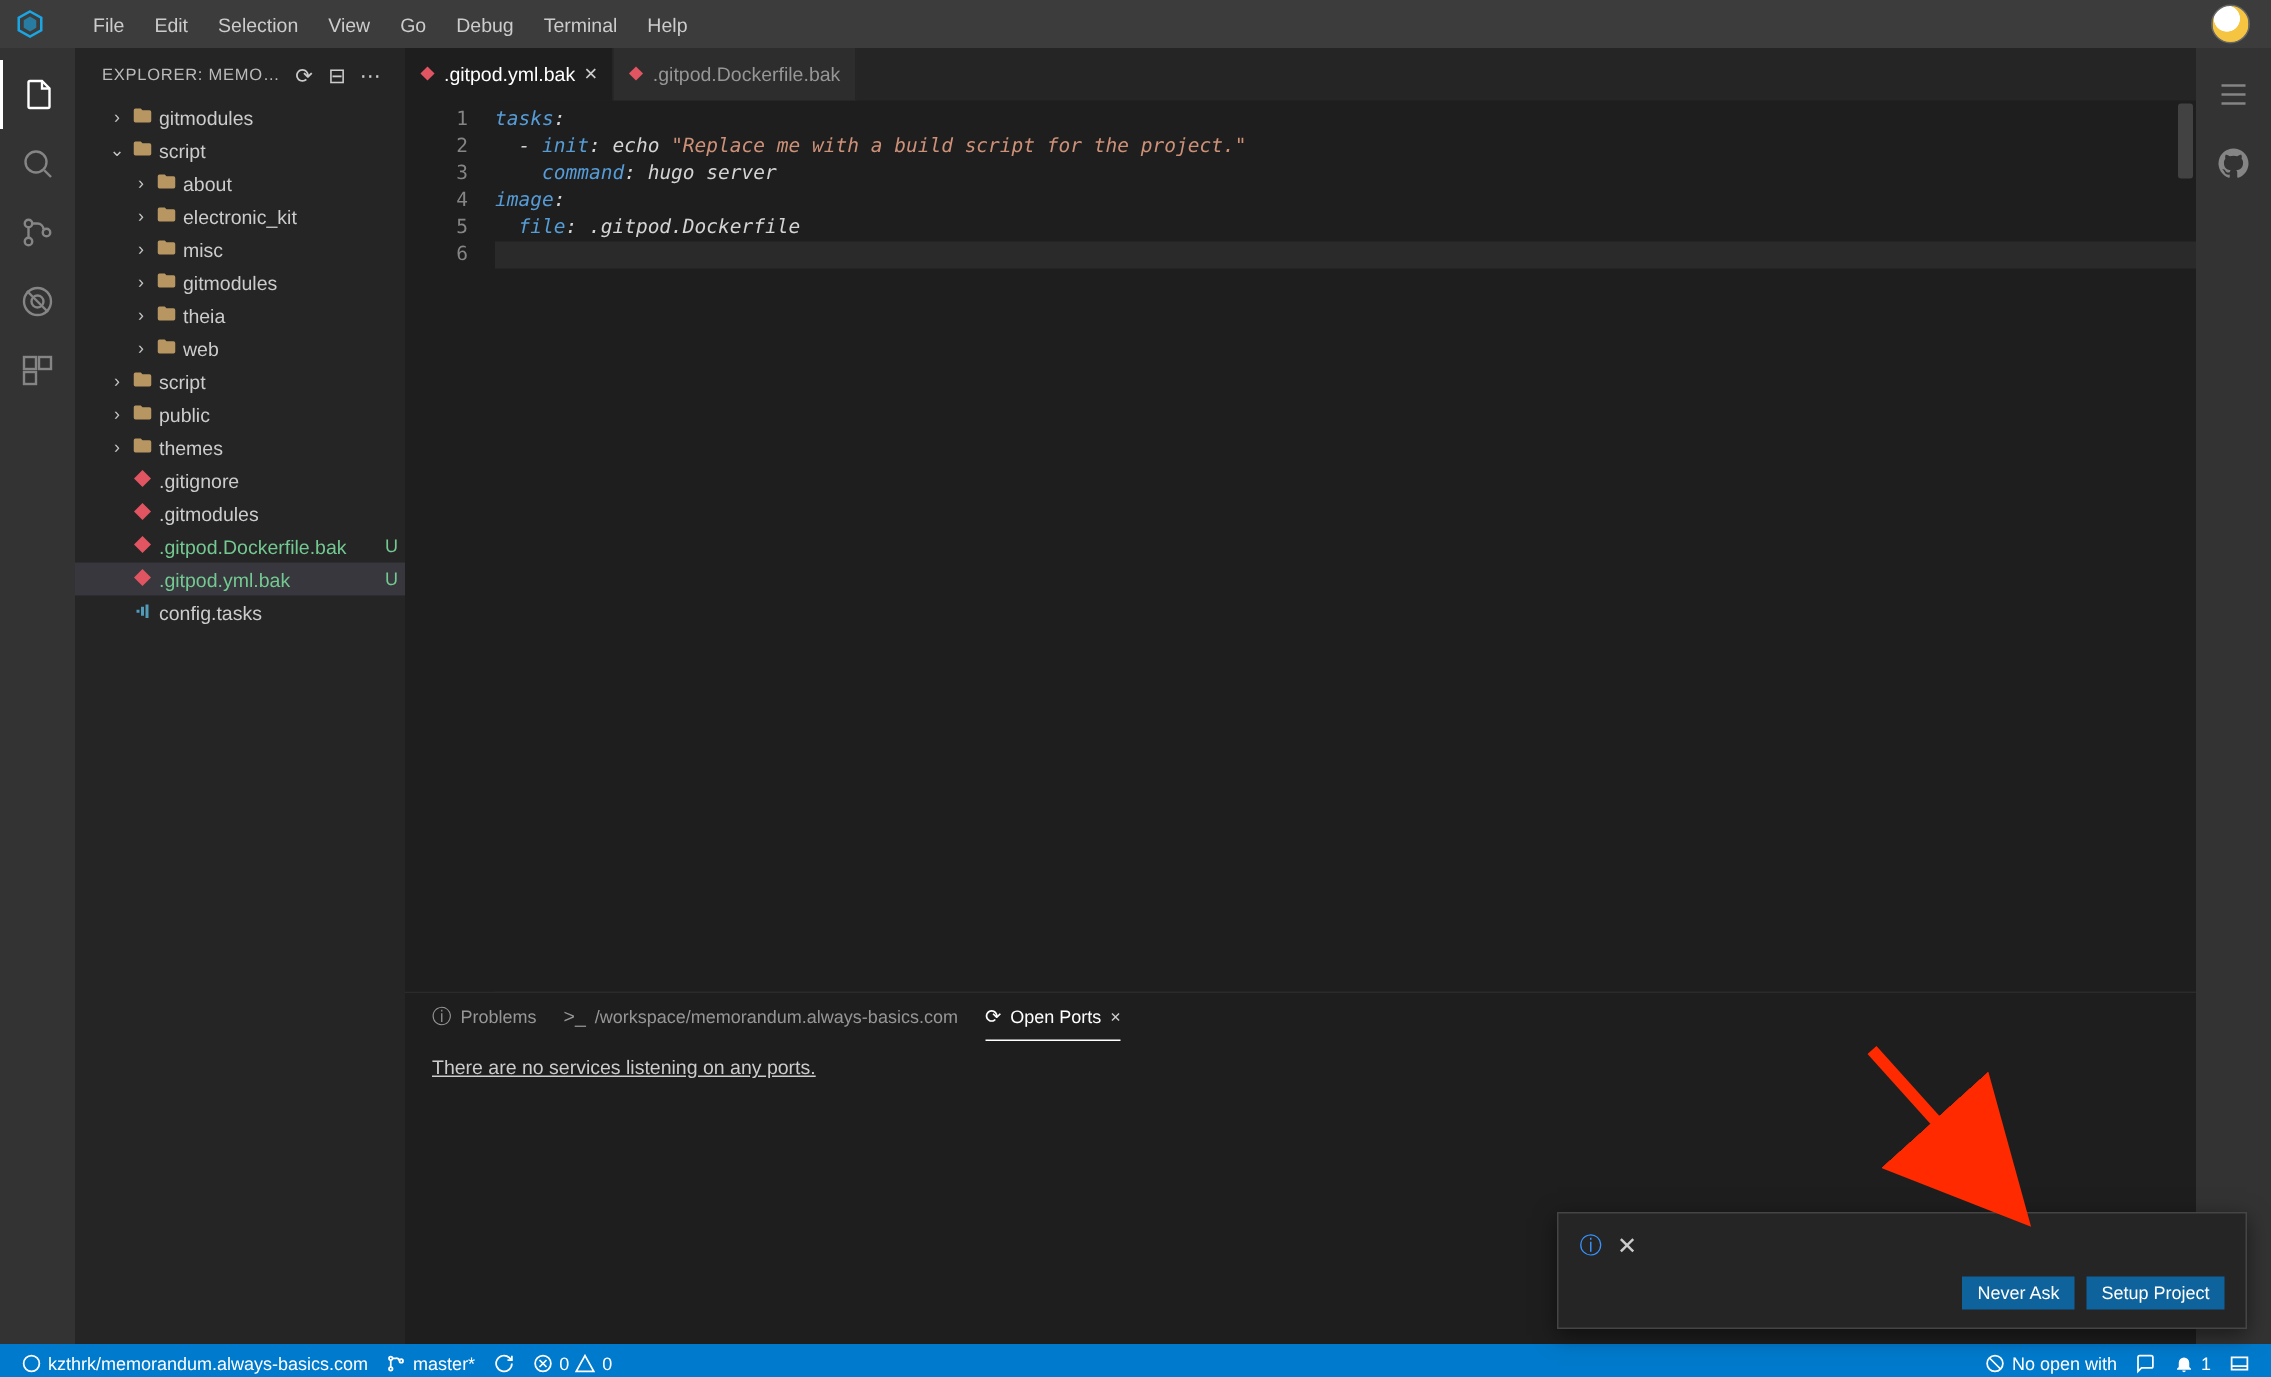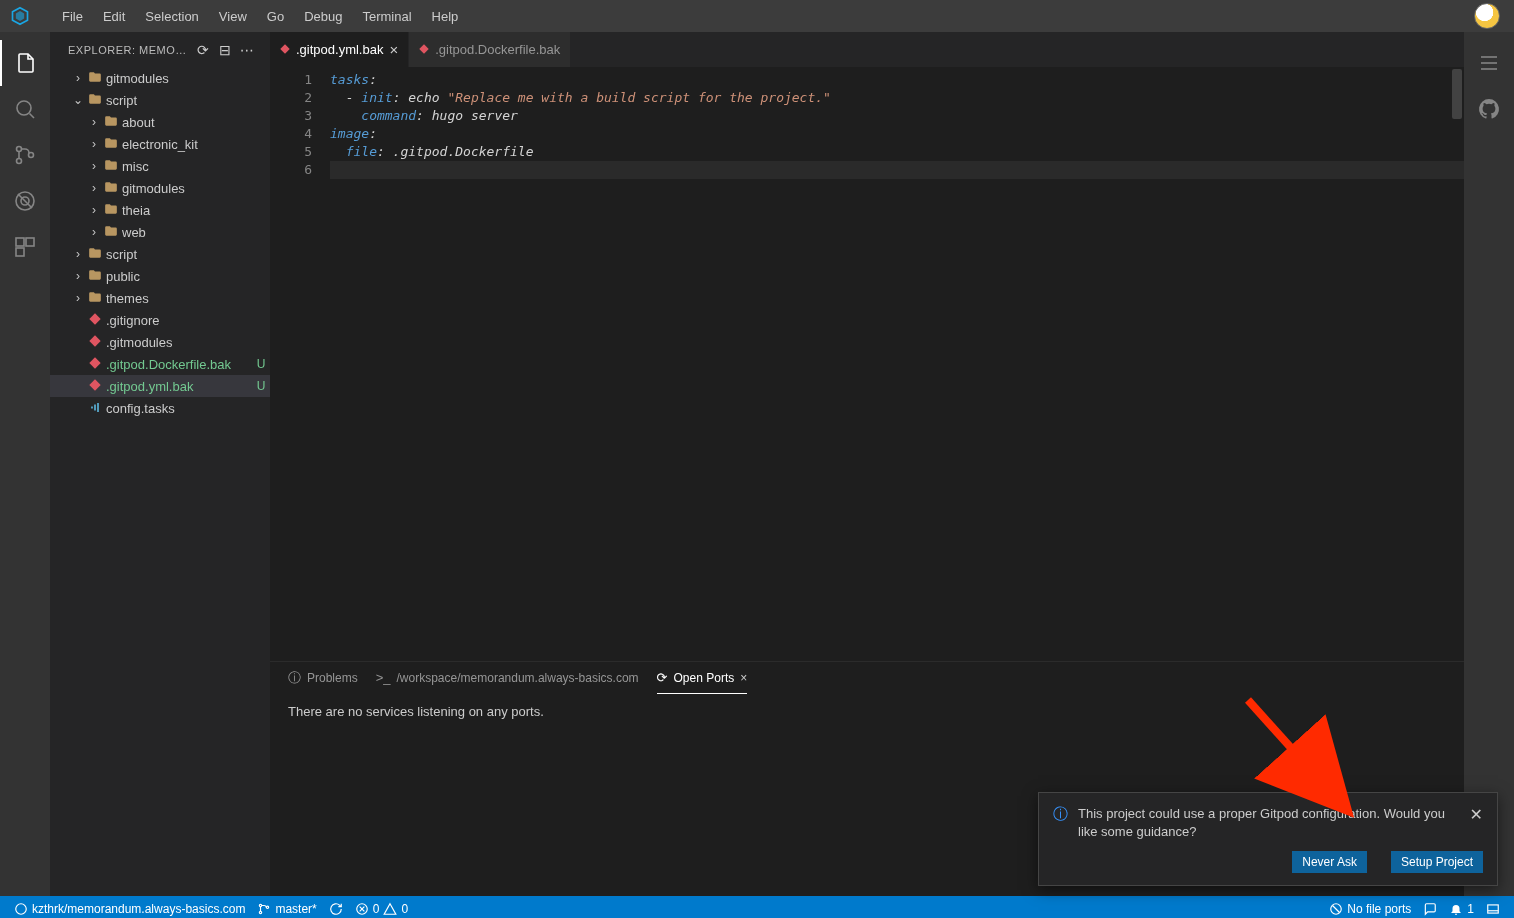--- a/index.html
+++ b/index.html
@@ -169,38 +169,38 @@
   display:flex; flex-direction:column;
 }
 .panel-tabs {
   height:32px; display:flex; align-items:center; gap:18px; padding:0 18px;
   color:#969696; font-size:12px;
 }
 .panel-tab { display:flex; align-items:center; gap:6px; cursor:pointer; height:32px; border-bottom:1px solid transparent;}
 .panel-tab.active { color:#fff; border-bottom:1px solid #fff; }
 .panel-tab .picon { font-size:13px; }
 .panel-tab .pclose { color:#ccc; }
-.panel-body { flex:1; padding:10px 18px; color:#cccccc; font-size:13px;}
+.panel-body { flex:1; padding:10px 18px; color:#cccccc; font-size:13px;text-decoration:underline;}
 
 
 .notification {
   position:absolute;
   right:16px; bottom:32px;
   width:460px;
   background:#252526;
   border:1px solid #454545;
   box-shadow:0 4px 14px rgba(0,0,0,0.5);
   padding:12px 14px;
   display:flex; flex-direction:column; gap:10px;
 }
 .notification .nrow { display:flex; gap:10px; }
 .notification .ninfo { color:#3794ff; font-size:15px;}
 .notification .ntext { flex:1; color:#ccc; font-size:13px; line-height:1.4;}
 .notification .nclose { color:#ccc; cursor:pointer; font-size:16px;}
-.notification .nactions { display:flex; justify-content:flex-end; gap:24px;}
+.notification .nactions { display:flex; justify-content:flex-end; gap:8px;}
 .notification .nbtn {
   background:#0e639c; color:#fff; border:none;
   padding:4px 10px; font-size:12px; cursor:pointer;
 }
 
 
 .arrow-overlay {
   position:absolute;
   pointer-events:none;
 }
@@ -459,21 +459,20 @@
       <svg viewBox="0 0 24 24" fill="currentColor">
           <path d="M12 2a10 10 0 0 0-3.16 19.49c.5.09.68-.22.68-.48v-1.7c-2.78.6-3.37-1.34-3.37-1.34-.45-1.16-1.11-1.47-1.11-1.47-.91-.62.07-.61.07-.61 1 .07 1.53 1.03 1.53 1.03.89 1.53 2.34 1.09 2.91.83.09-.65.35-1.09.63-1.34-2.22-.25-4.56-1.11-4.56-4.95 0-1.09.39-1.99 1.03-2.69-.1-.25-.45-1.27.1-2.65 0 0 .84-.27 2.75 1.03a9.5 9.5 0 0 1 5 0c1.91-1.3 2.75-1.03 2.75-1.03.55 1.38.2 2.4.1 2.65.64.7 1.03 1.6 1.03 2.69 0 3.85-2.34 4.7-4.57 4.95.36.31.68.92.68 1.85v2.74c0 .27.18.58.69.48A10 10 0 0 0 12 2z"></path>
         </svg>
     </div>
   </div>
 </div>
 
 <div class="notification">
   <div class="nrow">
     <span class="ninfo">ⓘ</span>
-    <span class="ntext">This project could use a proper Gitpod configuration. Would you like some guidance?</span>
     <span class="nclose">✕</span>
   </div>
   <div class="nactions" id="nactions">
       <button class="nbtn">Never Ask</button>
       <button class="nbtn">Setup Project</button>
     </div>
 </div>
 
 <svg class="arrow-overlay" style="left:1238px; top:690px;" width="160" height="150">
   <defs>
@@ -518,21 +517,21 @@
         <path d="M12 3l10 18H2z"></path>
       </svg>
     <span>0</span>
   </div>
   <div class="spacer"></div>
   <div class="sitem">
     <svg viewBox="0 0 24 24" fill="none" stroke="currentColor" stroke-width="2">
         <circle cx="12" cy="12" r="9"></circle>
         <line x1="6" y1="6" x2="18" y2="18"></line>
       </svg>
-    <span>No file ports</span>
+    <span>No open with</span>
   </div>
   <div class="sitem">
     <svg viewBox="0 0 24 24" fill="none" stroke="currentColor" stroke-width="2">
         <path d="M21 15a2 2 0 0 1-2 2H8l-4 4V5a2 2 0 0 1 2-2h13a2 2 0 0 1 2 2z"></path>
       </svg>
   </div>
   <div class="sitem">
     <svg viewBox="0 0 24 24" fill="currentColor">
         <path d="M12 22a2 2 0 0 0 2-2h-4a2 2 0 0 0 2 2zm6-6V11a6 6 0 1 0-12 0v5l-2 2v1h16v-1z"></path>
       </svg>

